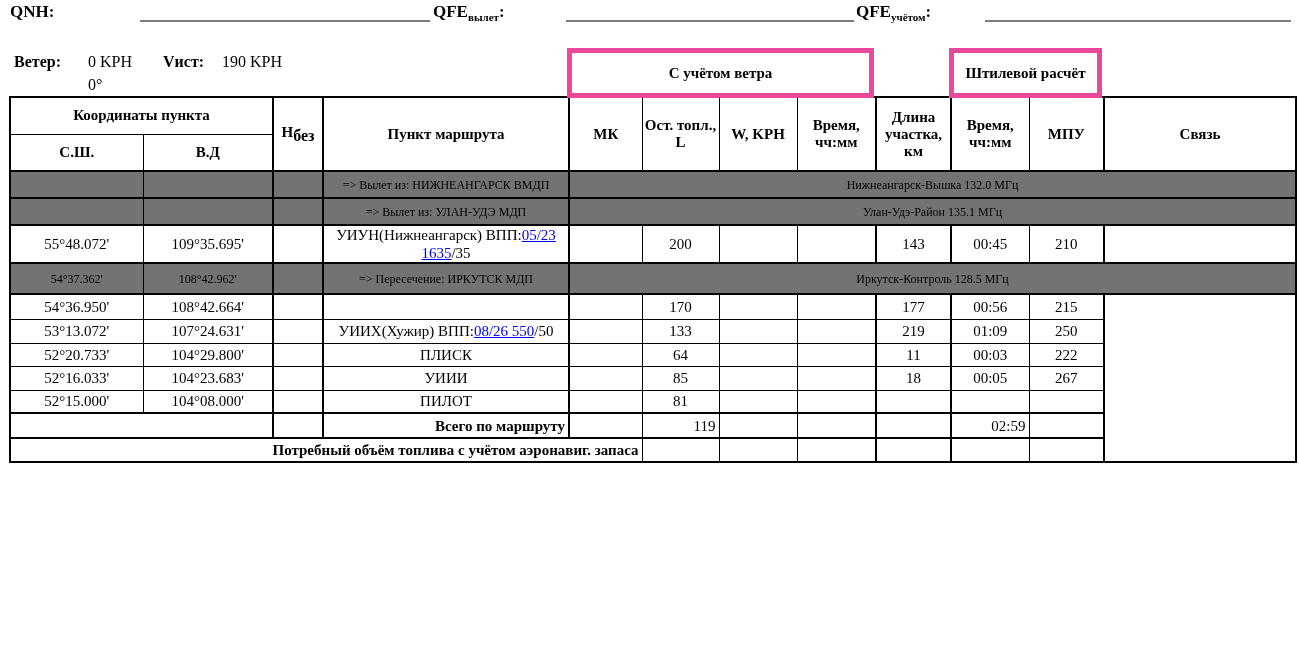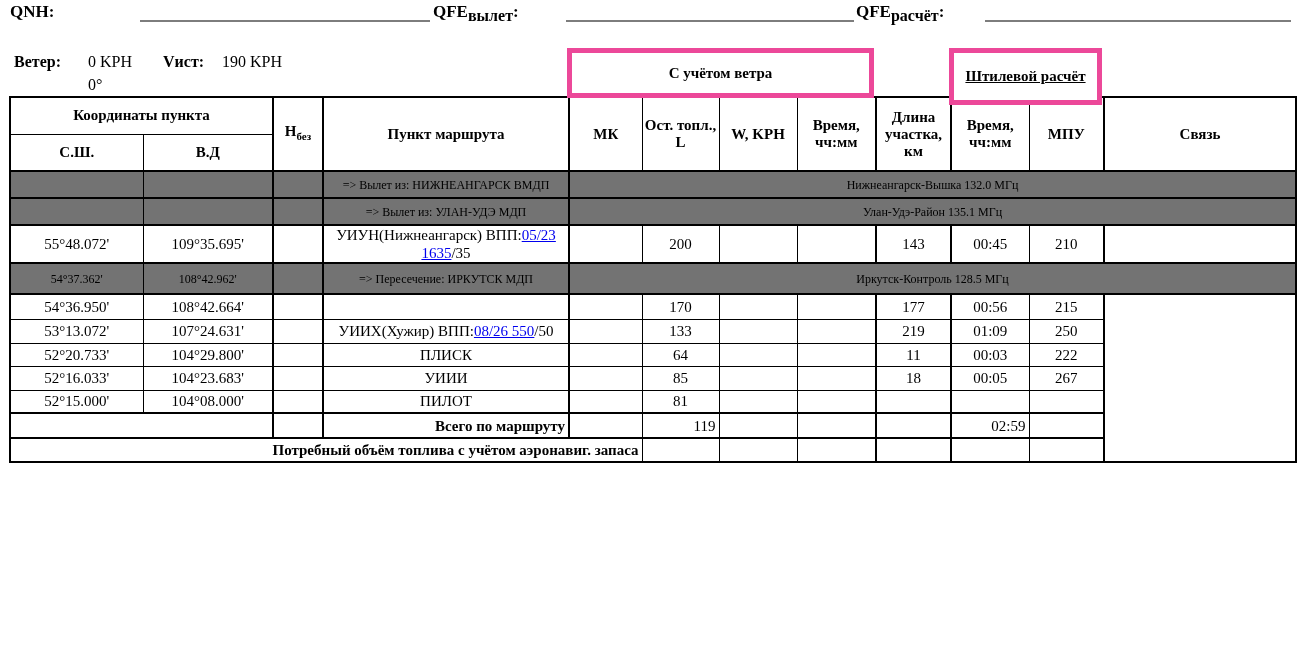--- a/index.html
+++ b/index.html
@@ -8,21 +8,21 @@
     background: #ffffff;
     overflow: hidden;
     font-family: "Liberation Serif", serif;
     color: #000;
     position: relative;
   }
   .abs { position: absolute; }
 
   
   .field-label { font-size: 17px; font-weight: bold; white-space: nowrap; }
-  .field-label sub { font-size: 16px; font-weight: bold; }
+  .field-label sub { font-size: 11px; font-weight: bold; }
   .fill-line { position: absolute; height: 0; border-top: 2px solid #7d7d7d; }
 
   
   .wind-label { font-size: 16px; font-weight: bold; }
   .wind-value { font-size: 16px; }
 
   
   .group-box {
     position: absolute;
     border: 5px solid #ec4899;
@@ -46,51 +46,51 @@
   table.route th, table.route td {
     border: 1px solid #000;
     padding: 0 3px;
     vertical-align: middle;
     text-align: center;
     font-size: 15px;
     line-height: 18px;
     overflow: hidden;
   }
   table.route th { font-weight: bold; line-height: 17px; padding: 0 2px; }
-  table.route th sub { font-size: 11px; }
+  table.route th sub { font-size: 16px; }
   .b2l { border-left-width: 2px !important; }
   tr.gray td { background: #737373; font-size: 12px; line-height: 14px;
                border-top-width: 2px; border-bottom-width: 2px; }
   tr.t2 td { border-top-width: 2px; text-align: right; }
   td.pt { text-align: left; }
   td.cm { text-align: right; padding-right: 5px; font-size: 12px; }
   td.total-label { text-align: right; font-weight: bold; padding-right: 8px; }
   td.req-label { text-align: center; font-weight: bold; font-size: 16px; }
   a.rwy-link { color: #0000EE; text-decoration: underline; }
 </style>
 </head>
 <body>
 
 <span class="abs field-label" style="left:10px; top:2px;">QNH:</span>
 <span class="fill-line" style="left:140px; top:20px; width:290px;"></span>
 
 <span class="abs field-label" style="left:433px; top:2px;"><span>QFE</span><sub>вылет</sub><span>:</span></span>
 <span class="fill-line" style="left:566px; top:20px; width:288px;"></span>
 
-<span class="abs field-label" style="left:856px; top:2px;"><span>QFE</span><sub>расчёт</sub><span>:</span></span>
+<span class="abs field-label" style="left:856px; top:2px;"><span>QFE</span><sub>учётом</sub><span>:</span></span>
 <span class="fill-line" style="left:985px; top:20px; width:306px;"></span>
 
 <span class="abs wind-label" style="left:14px; top:53px;">Ветер:</span>
 <span class="abs wind-value" style="left:88px; top:53px;">0 KPH</span>
 <span class="abs wind-value" style="left:88px; top:76px;">0°</span>
 <span class="abs wind-label" style="left:163px; top:53px;">Vист:</span>
 <span class="abs wind-value" style="left:222px; top:53px;">190 KPH</span>
 
 <div class="group-box" style="left:567px; top:48px; width:307px; height:50px;">С учётом ветра</div>
-<div class="group-box" style="left:949px; top:48px; width:153px; height:57px;text-decoration:underline;">Штилевой расчёт</div>
+<div class="group-box" style="left:949px; top:48px; width:153px; height:50px;">Штилевой расчёт</div>
 
 <table class="route">
   <colgroup>
     <col style="width:133px">
       <col style="width:130px">
       <col style="width:50px">
       <col style="width:246px">
     <col style="width:73px">
       <col style="width:77px">
       <col style="width:78px">

